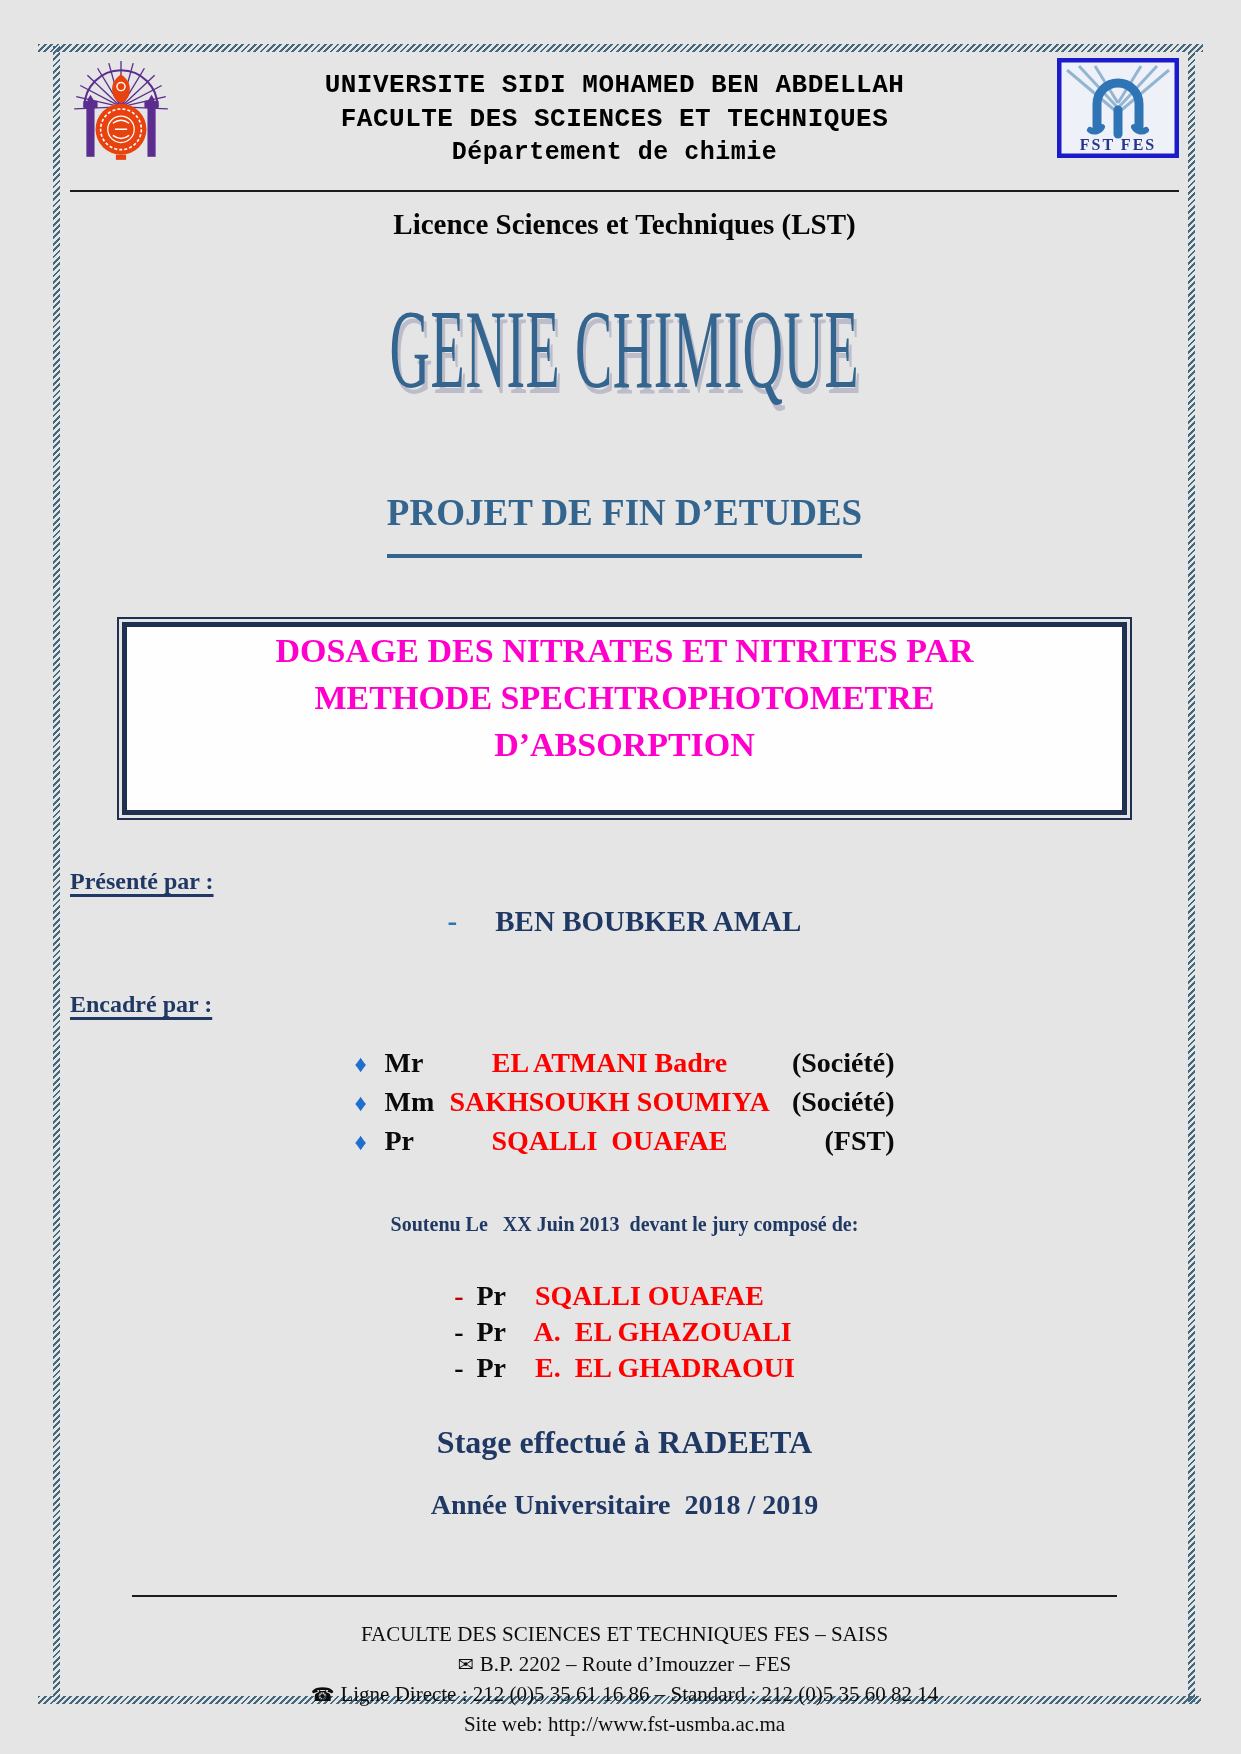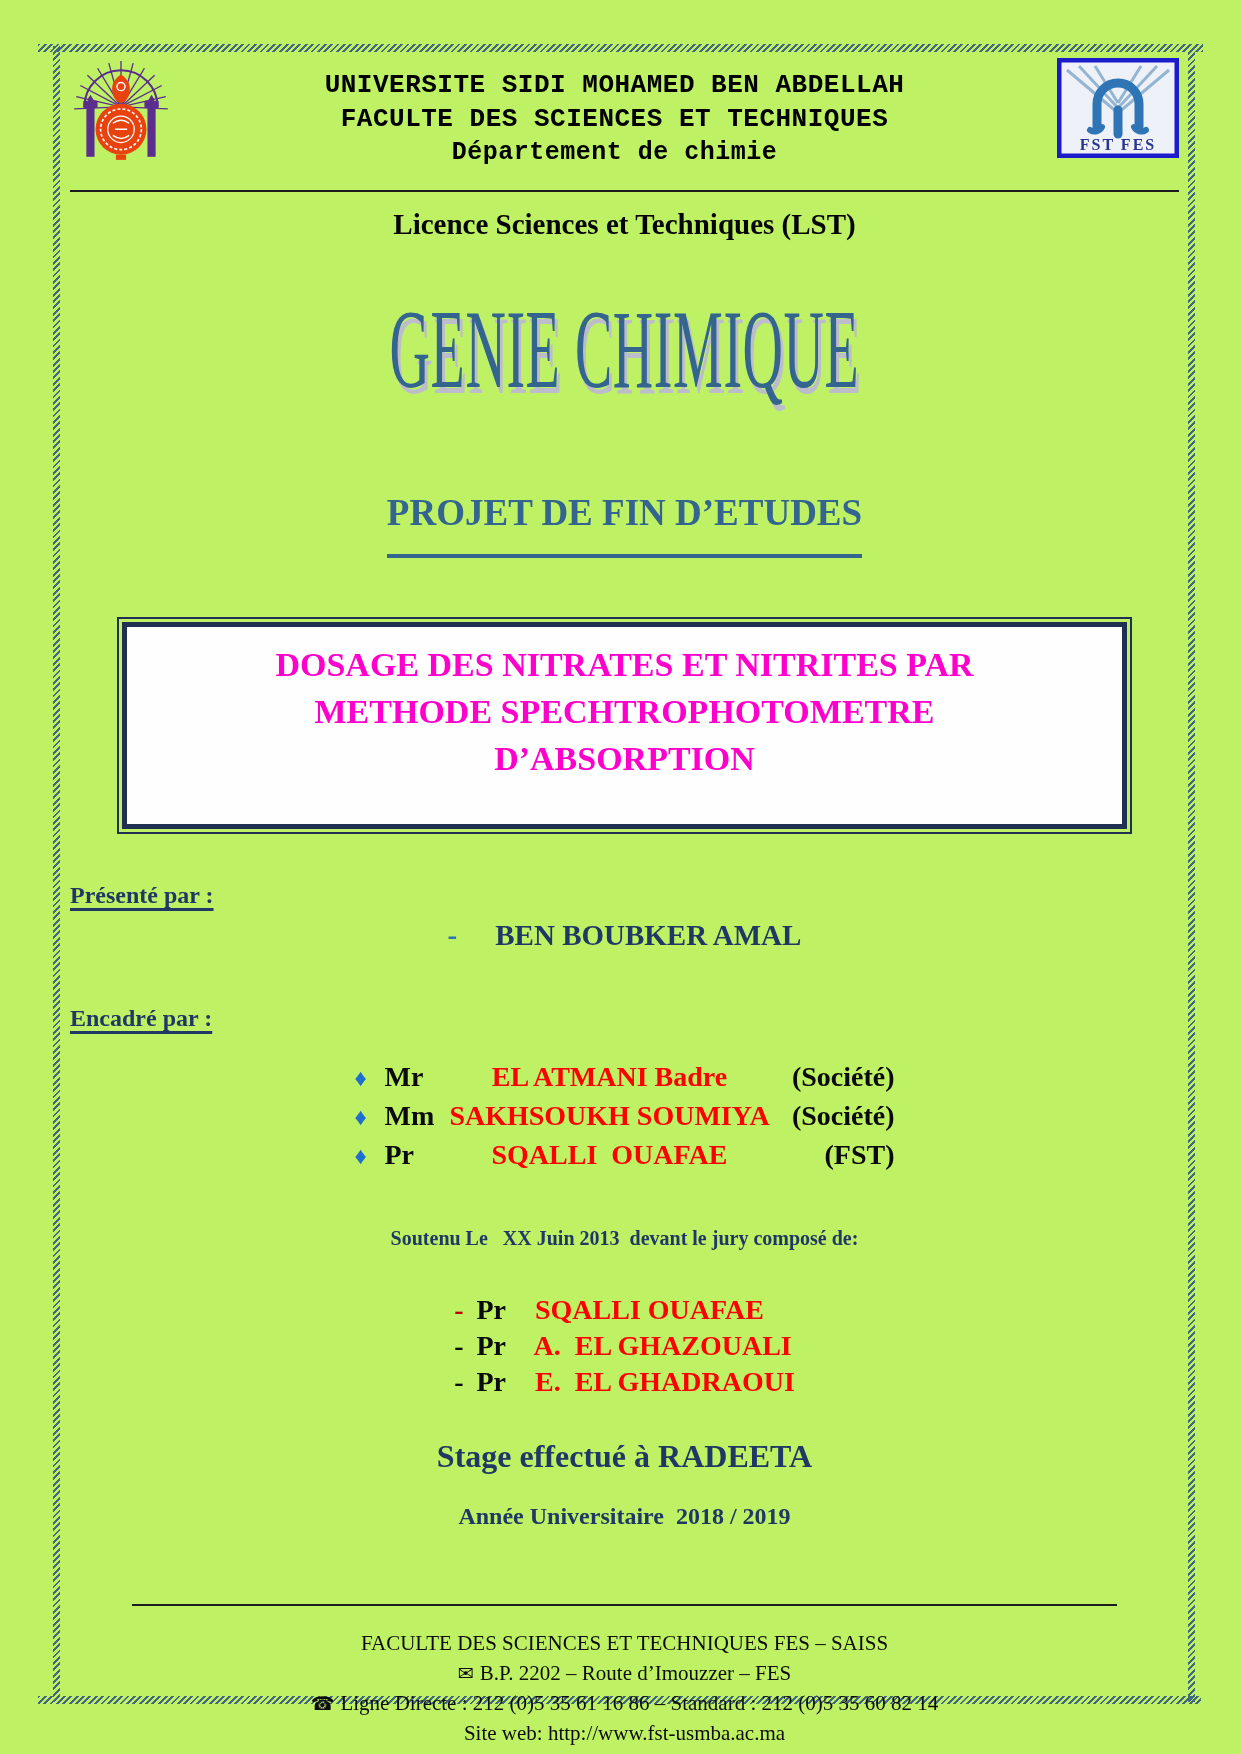--- a/index.html
+++ b/index.html
@@ -1,19 +1,19 @@
 <!DOCTYPE html>
 <html><head>
 <meta charset="utf-8">
 <style>
   html,body{margin:0;padding:0;background:#ffffff;}
   .page{
     position:relative;
     width:1241px;height:1754px;
-    background:#bef264;
+    background:#e5e5e5;
     overflow:hidden;
     font-family:"Liberation Serif", serif;
     color:#000;
   }
   
   .frame{position:absolute;background:repeating-linear-gradient(135deg,#44687d 0 2px,rgba(255,255,255,0) 2px 4.5px);}
   .frame-top{left:38px;right:38px;top:44px;height:8px;}
   .frame-bottom{left:38px;right:40px;bottom:50px;height:8px;}
   .frame-left{left:53px;top:46px;bottom:52px;width:7px;}
   .frame-right{right:46px;top:46px;bottom:52px;width:7px;}
@@ -44,21 +44,21 @@
   }
 
   .report-type{
     margin-top:96px;text-align:center;font-weight:bold;font-size:37px;color:#33658f;
   }
   .report-type span{border-bottom:4px solid #33658f;padding-bottom:21px;}
 
   .title-box{
     margin:88px auto 0 auto;width:1005px;box-sizing:border-box;
     border:5px solid #1f3050;outline:2px solid #1f3050;outline-offset:3px;
-    padding:14px 10px 42px 10px;background:#fffeff;
+    padding:0 10px 42px 10px;background:#fffeff;
   }
   .title-box .tl{
     text-align:center;font-weight:bold;font-size:34px;line-height:47px;color:#ff00cc;
   }
 
   .navy{color:#1f3864;}
   .lbl{margin-top:53px;text-align:left;font-weight:bold;font-size:24px;}
   .lbl span{text-decoration:underline;text-decoration-thickness:2.5px;text-underline-offset:5px;}
   .presented-name{
     margin-top:10px;display:flex;justify-content:center;gap:38px;
@@ -76,21 +76,21 @@
   .defense{margin-top:52px;text-align:center;font-weight:bold;font-size:20px;white-space:pre-wrap;}
 
   .jury{margin:42px auto 0 auto;width:fit-content;}
   .jury-row{font-weight:bold;font-size:28px;line-height:36px;}
   .jury-row .jdash{color:#0a0a0a;margin-right:6px;}
   .jury-row.first .jdash{color:#c00000;}
   .jury-row .jttl{color:#0a0a0a;margin-right:22px;}
   .jury-row .jnm{color:#fe0000;white-space:pre-wrap;}
 
   .internship{margin-top:38px;text-align:center;font-weight:bold;font-size:32px;}
-  .acad-year{margin-top:28px;text-align:center;font-weight:bold;font-size:24px;white-space:pre-wrap;}
+  .acad-year{margin-top:28px;text-align:center;font-weight:bold;font-size:28px;white-space:pre-wrap;}
 
   .footer-rule{border:none;border-top:2px solid #1c1c1c;margin:74px auto 0 auto;width:985px;}
   .footer{margin-top:22px;text-align:center;font-size:21px;line-height:30px;color:#0d0d0d;}
   .footer .icn{font-family:"DejaVu Sans", sans-serif;font-size:19px;margin-right:6px;}
   .footer a{color:#0d0d0d;text-decoration:none;}
   .pre{white-space:pre-wrap;}
 </style>
 </head>
 <body>
 

